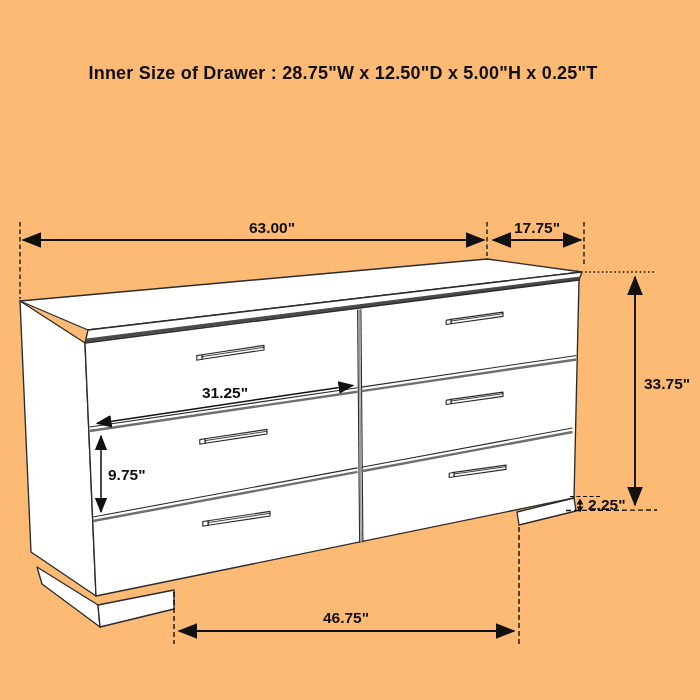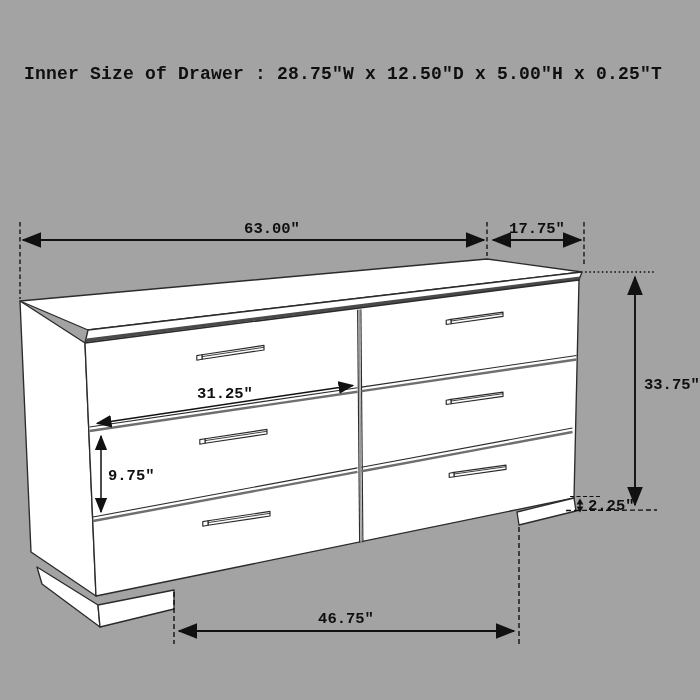--- a/index.html
+++ b/index.html
@@ -1,17 +1,17 @@
 <!DOCTYPE html>
 <html><head>
 <meta charset="utf-8">
 <style>
   html,body{margin:0;padding:0;background:#ffffff;}
-  .canvas{position:relative;width:700px;height:700px;background:#a3a3a3;overflow:hidden;
-          font-family:Liberation Mono, monospace;}
+  .canvas{position:relative;width:700px;height:700px;background:#fdba74;overflow:hidden;
+          font-family:Liberation Sans, sans-serif;}
   svg{display:block;}
   
   .furn{fill:#ffffff;stroke:#2b2b2b;stroke-width:1.35;stroke-linejoin:round;}
   .trim{fill:#4a4a4a;stroke:none;}
   .gapA{fill:none;stroke:#2b2b2b;stroke-width:1.1;}
   .gapB{fill:none;stroke:#6f6f6f;stroke-width:2.4;}
   .divmid{fill:none;stroke:#9a9a9a;stroke-width:1.6;}
   .hbar{fill:#ffffff;stroke:#2b2b2b;stroke-width:1.15;stroke-linejoin:round;}
   .hline{fill:none;stroke:#2b2b2b;stroke-width:0.9;}
   

